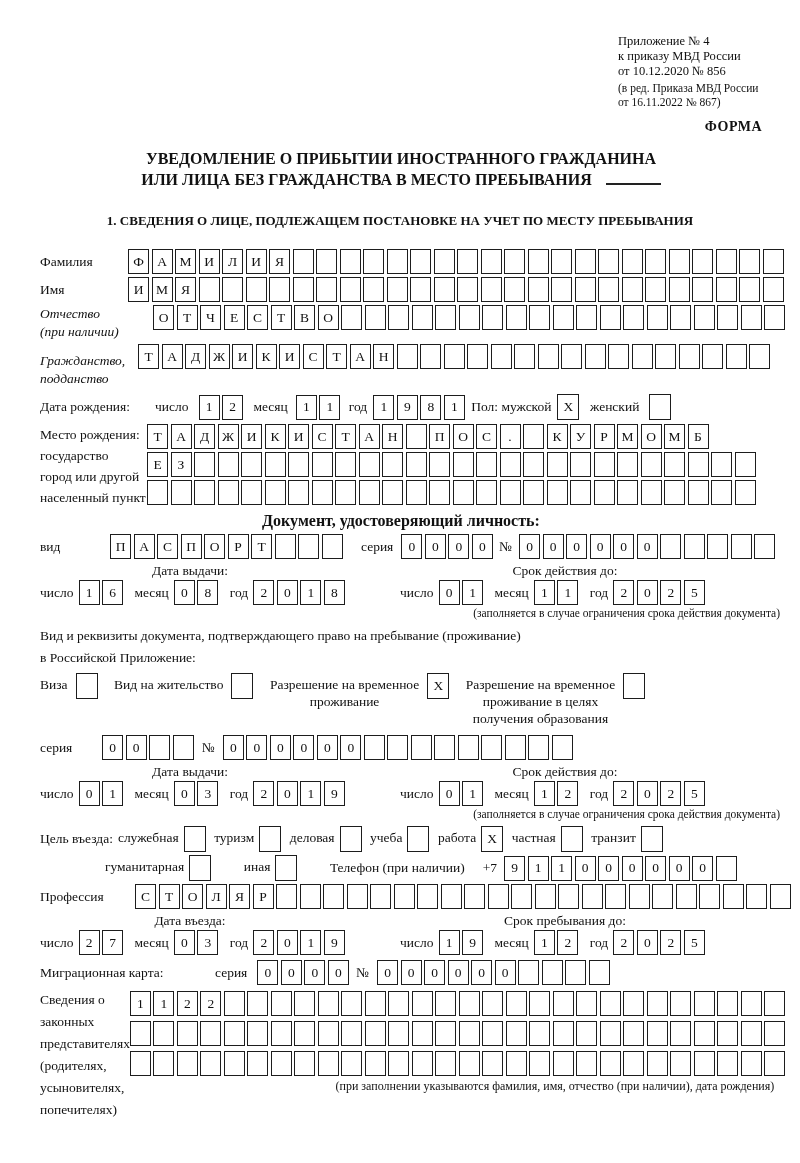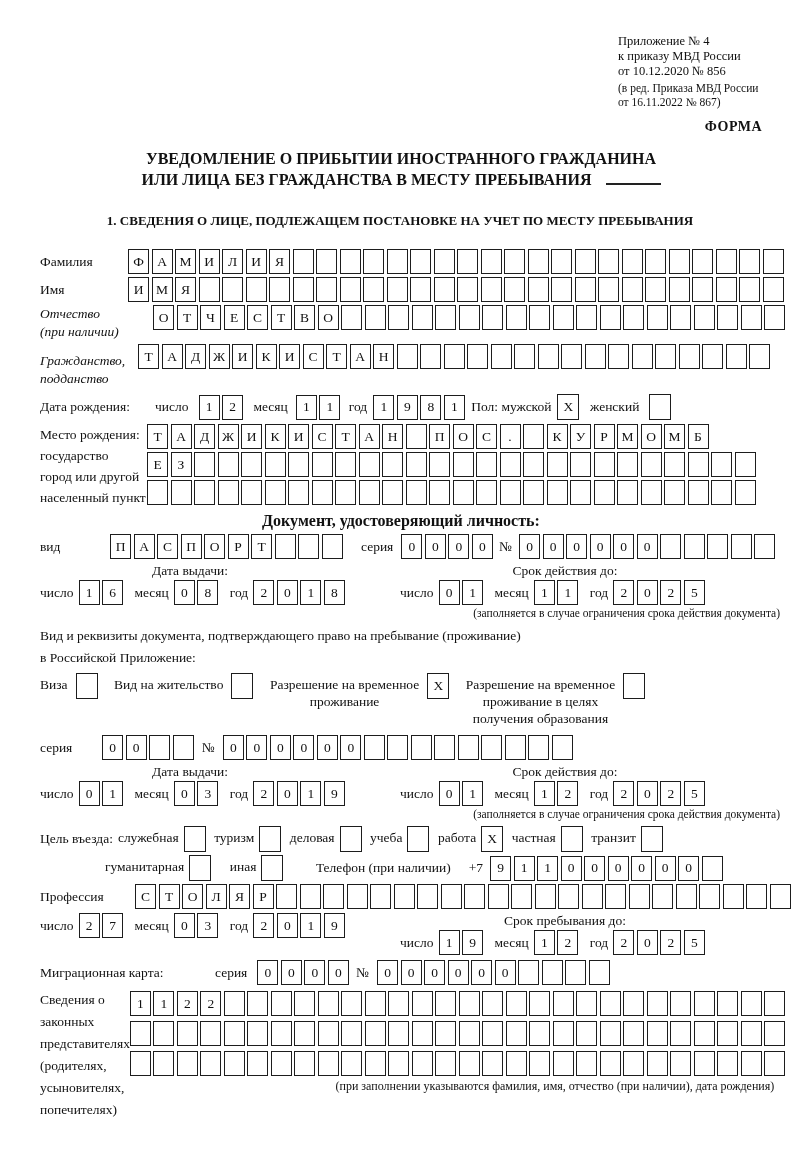--- a/index.html
+++ b/index.html
@@ -69,21 +69,21 @@
     <div class="note">
       <div>(в ред. Приказа МВД России</div>
       <div>от 16.11.2022 № 867)</div>
     </div>
   </div>
 
   <div class="forma">ФОРМА</div>
 
   <div class="title">
     <div>УВЕДОМЛЕНИЕ О ПРИБЫТИИ ИНОСТРАННОГО ГРАЖДАНИНА</div>
-    <div><span>ИЛИ ЛИЦА БЕЗ ГРАЖДАНСТВА В МЕСТУ ПРЕБЫВАНИЯ</span><span class="uline"></span></div>
+    <div><span>ИЛИ ЛИЦА БЕЗ ГРАЖДАНСТВА В МЕСТО ПРЕБЫВАНИЯ</span><span class="uline"></span></div>
   </div>
 
   <div class="section">1. СВЕДЕНИЯ О ЛИЦЕ, ПОДЛЕЖАЩЕМ ПОСТАНОВКЕ НА УЧЕТ ПО МЕСТУ ПРЕБЫВАНИЯ</div>
 
   <div class="frow mt20">
     <span class="flabel w88">Фамилия</span>
     <span class="cells">
         <span class="cell">Ф</span>
         <span class="cell">А</span>
         <span class="cell">М</span>
@@ -587,21 +587,21 @@
       </span>
   </div>
 
   <div class="frow purpose indent">
     <span class="opt">
         <span class="opt-label">гуманитарная</span>
         <span class="cells cb">
           <span class="cell"></span>
         </span>
       </span>
-    <span class="opt" style="margin-left:10px;">
+    <span class="opt" style="margin-left:24px;">
         <span class="opt-label">иная</span>
         <span class="cells cb">
           <span class="cell"></span>
         </span>
       </span>
     <span class="flabel" style="margin-left:24px;">Телефон (при наличии)</span>
     <span class="phone-prefix">+7</span>
     <span class="cells">
         <span class="cell">9</span>
         <span class="cell">1</span>
@@ -645,20 +645,21 @@
         <span class="cell"></span>
         <span class="cell"></span>
         <span class="cell"></span>
         <span class="cell"></span>
         <span class="cell"></span>
       </span>
   </div>
 
   <div class="dates">
     <div class="dblock-l">
+      <div class="dhead">Дата въезда:</div>
       <div class="dline">
         <span class="flabel">число</span>
         <span class="cells">
             <span class="cell">2</span>
             <span class="cell">7</span>
           </span>
         <span class="flabel ml">месяц</span>
         <span class="cells">
             <span class="cell">0</span>
             <span class="cell">3</span>

